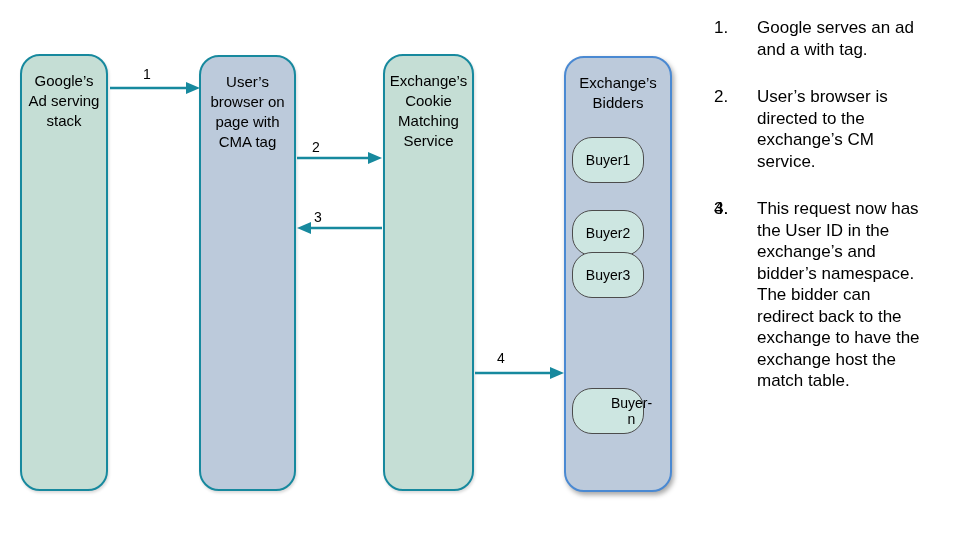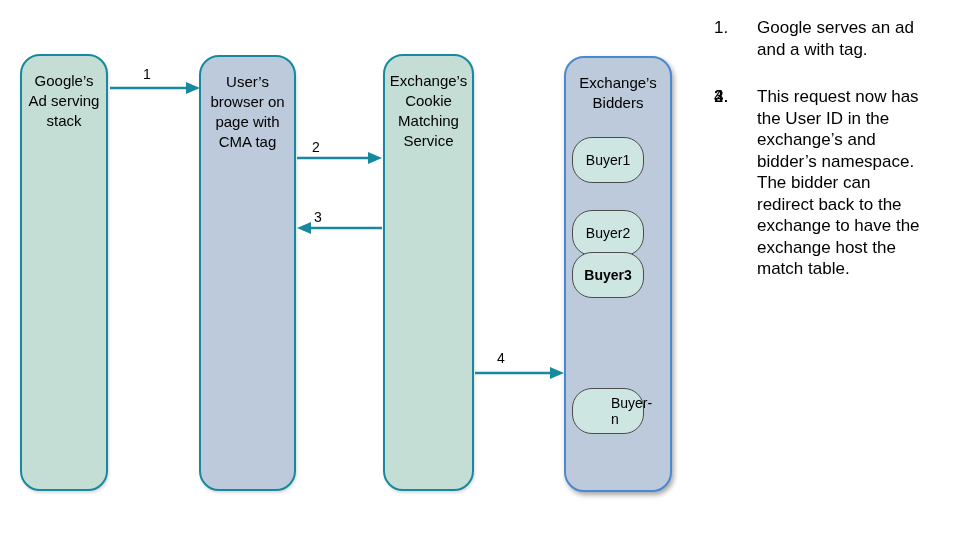--- a/index.html
+++ b/index.html
@@ -30,24 +30,25 @@
   
   .buyer{
     position:absolute;
     left:572px; width:72px; height:46px;
     box-sizing:border-box;
     background:#cde6e1;
     border:1.5px solid #4c4c4c;
     border-radius:20px;
     display:flex;align-items:center;justify-content:center;
     font-size:14px;
+    text-align:center;
   }
   #buyer-1{top:137px;}
   #buyer-2{top:210px;}
-  #buyer-3{top:252px;font-weight:bold;}
+  #buyer-3{top:252px;}
   #buyer-n{top:388px;padding-left:47px;}
 
   
   svg.arrows{position:absolute;left:0;top:0;pointer-events:none;}
   .arrow-label{
     position:absolute;
     font-size:14px;
     line-height:14px;
     width:20px;
     text-align:center;
@@ -115,20 +116,24 @@
   <div class="arrow-label" id="arrow-label-4">4</div>
 
   <div class="steps">
     <div class="step">
       <span class="num">1.</span>
       <div class="txt">Google serves an ad
 and a with tag.</div>
     </div>
     <div class="step">
       <span class="num">2.</span>
+      <div class="txt">User’s browser is
+directed to the
+exchange’s CM
+service.</div>
     </div>
     <div class="step">
       <span class="num">3.</span>
     </div>
     <div class="step">
       <span class="num">4.</span>
       <div class="txt">This request now has
 the User ID in the
 exchange’s and
 bidder’s namespace.

